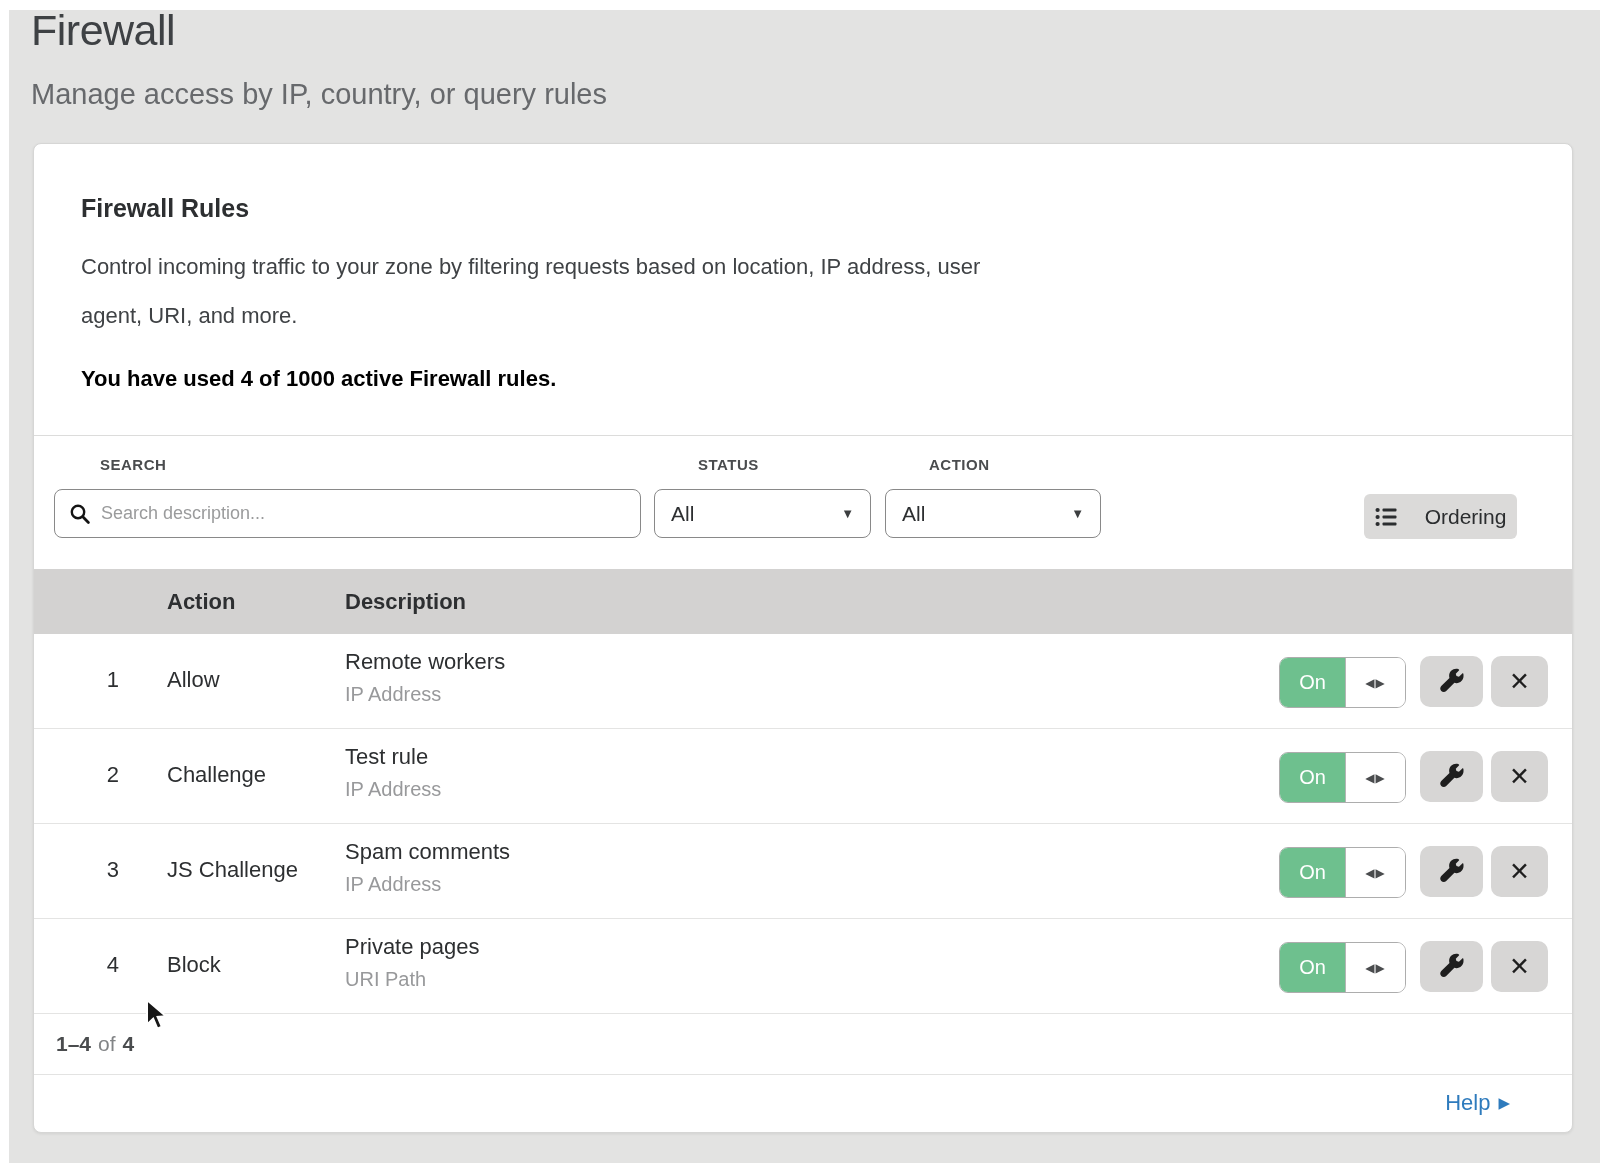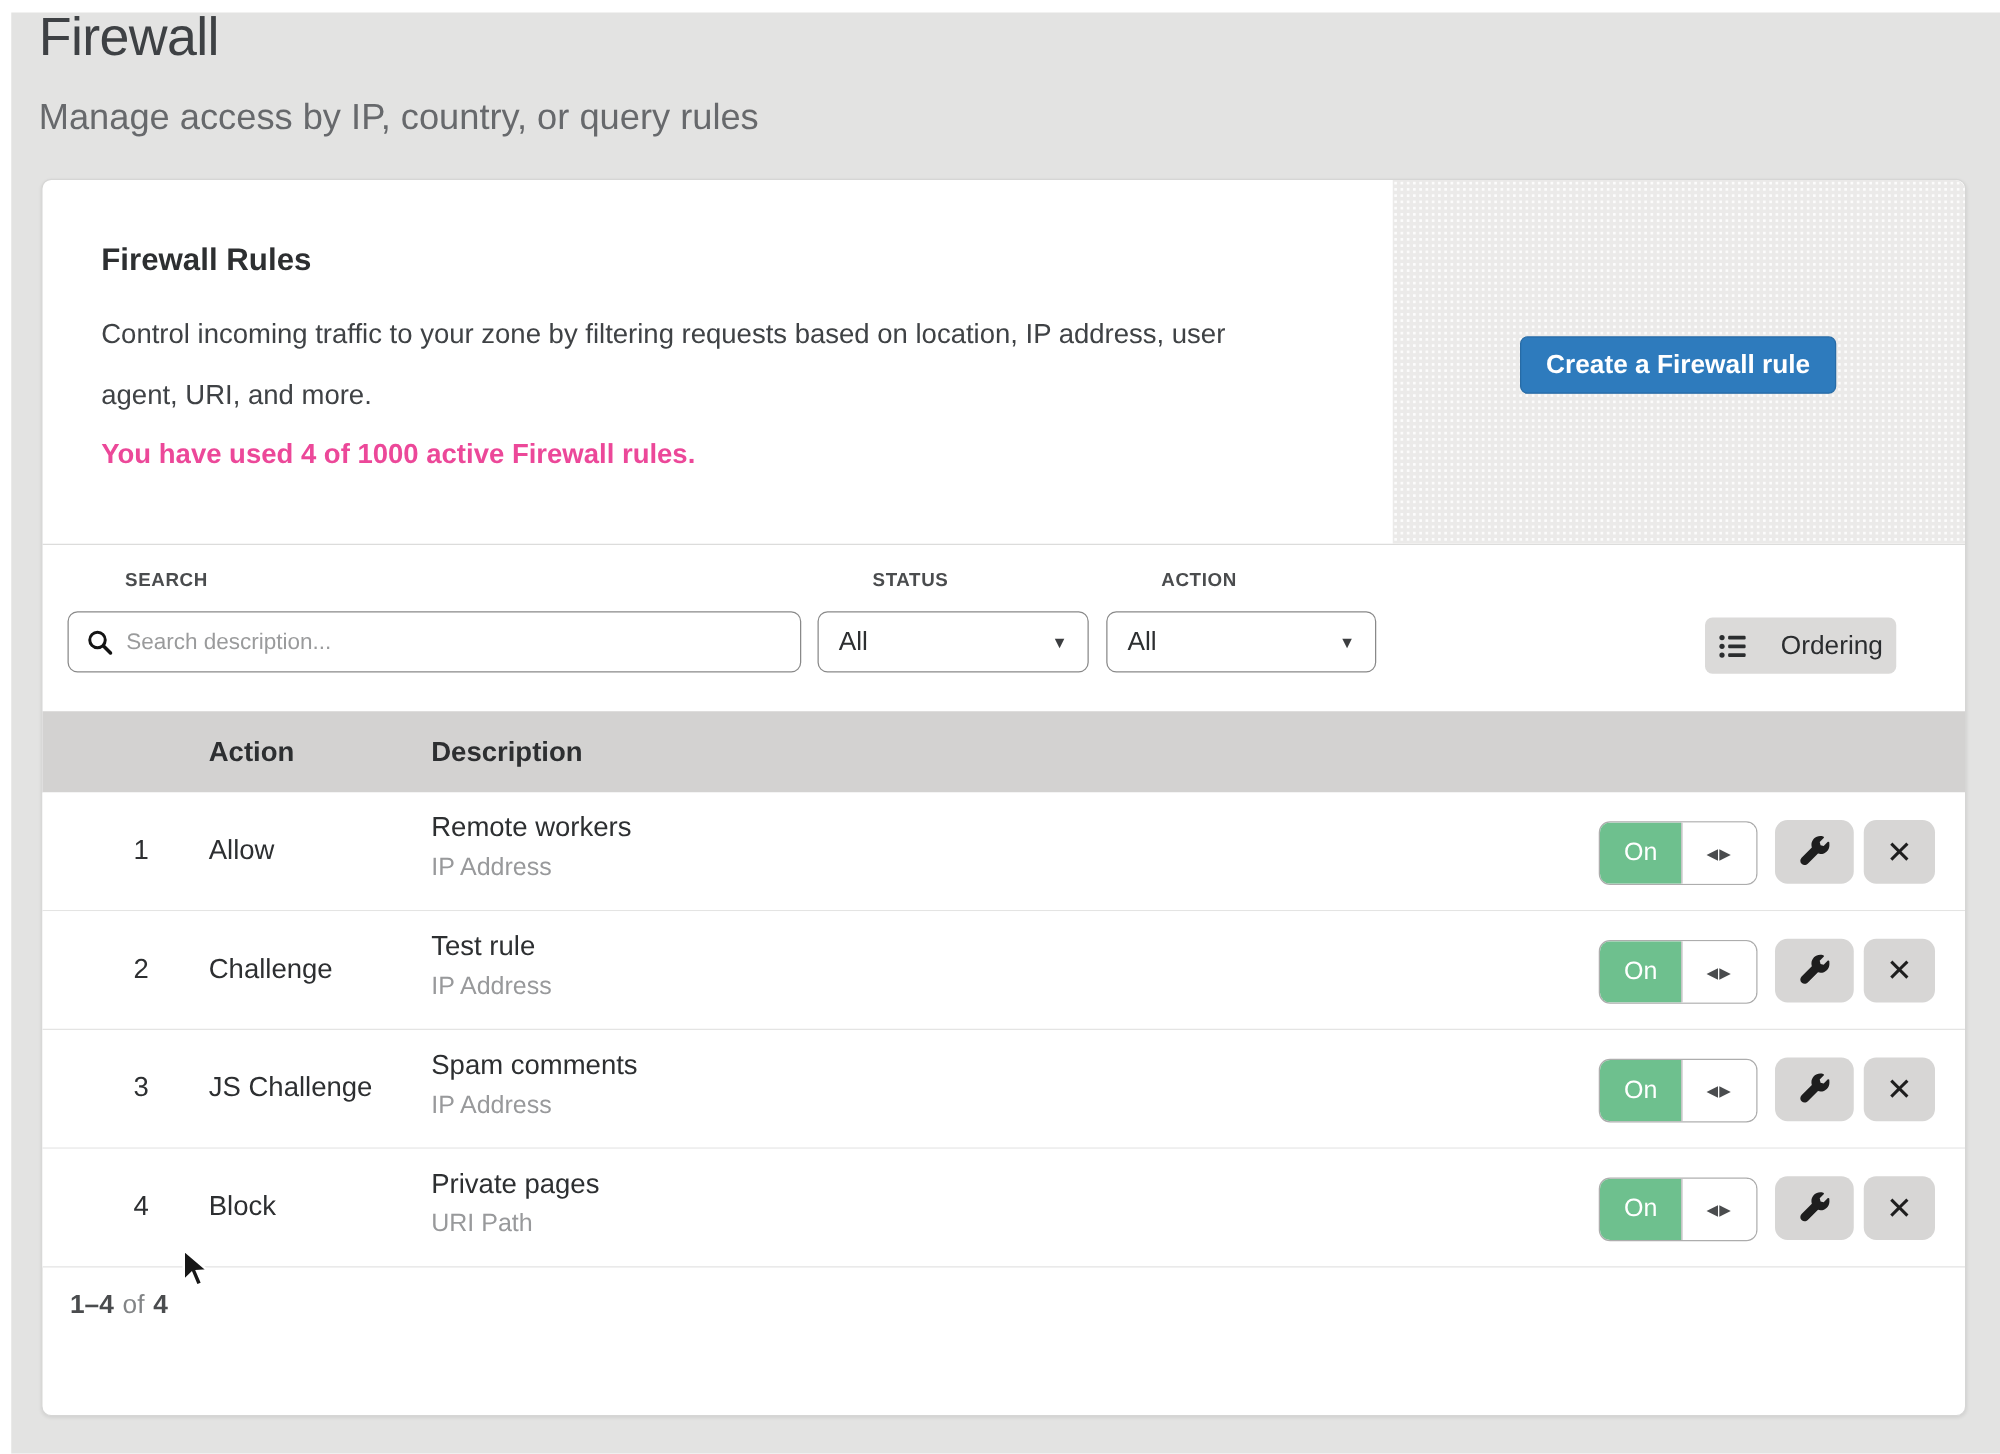--- a/index.html
+++ b/index.html
@@ -33,21 +33,21 @@
   .card-top { position:absolute; left:0; top:0; right:0; height:292px; border-bottom:1px solid #dcdcdb; }
   .card-top-right {
     position:absolute; left:1080px; top:0; right:0; bottom:0;
     background-color:#ebeae9;
     background-image:radial-gradient(rgba(255,255,255,0.85) 1px, transparent 1.3px);
     background-size:5px 5px;
     border-top-right-radius:8px;
   }
   .rules-title { position:absolute; left:47px; top:50px; font-size:25px; font-weight:700; color:#2d2f31; }
   .rules-desc  { position:absolute; left:47px; top:98px; width:960px; font-size:22px; line-height:49px; color:#3f4245; }
-  .rules-usage { position:absolute; left:47px; top:206px; font-size:22px; font-weight:700; color:#ec4899; }
+  .rules-usage { position:absolute; left:47px; top:222px; font-size:22px; font-weight:700; color:#000000; }
   .create-btn {
     position:absolute; left:102px; top:125px; width:253px; height:46px;
     background:#2e7bbd; border:1px solid #276ba6; border-radius:6px;
     color:#ffffff; font-size:21px; font-weight:600;
     display:flex; align-items:center; justify-content:center; cursor:pointer;
   }
   
   .filters { position:absolute; left:0; top:292px; right:0; height:133px; }
   .filter-label {
     position:absolute; top:20px; font-size:15px; font-weight:700;
@@ -147,23 +147,20 @@
 
 <div class="page-title">Firewall</div>
 <div class="page-subtitle">Manage access by IP, country, or query rules</div>
 
 <div class="card">
 
   <div class="card-top">
     <div class="rules-title">Firewall Rules</div>
     <div class="rules-desc">Control incoming traffic to your zone by filtering requests based on location, IP address, user agent, URI, and more.</div>
     <div class="rules-usage">You have used 4 of 1000 active Firewall rules.</div>
-    <div class="card-top-right">
-      <button class="create-btn">Create a Firewall rule</button>
-    </div>
   </div>
 
   <div class="filters">
     <div class="filter-label lbl-search">SEARCH</div>
     <div class="search-box">
       <svg class="icon-svg" width="22" height="22" viewBox="0 0 22 22">
         <circle cx="9" cy="9" r="6.2" fill="none" stroke="#141414" stroke-width="2.4"></circle>
         <line x1="13.8" y1="13.8" x2="19.4" y2="19.4" stroke="#141414" stroke-width="2.8" stroke-linecap="round"></line>
       </svg>
       <input type="text" placeholder="Search description..." style="">
@@ -274,20 +271,26 @@
         <span>✕</span>
       </button>
   </div>
 
   <div class="pagination">
     <span class="pag-strong">1–4</span>
     <span class="pag-of">of</span>
     <span class="pag-strong">4</span>
   </div>
 
+  <div class="card-footer">
+    <div class="help-link">
+      <span>Help</span>
+      <span class="help-arrow">▶</span>
+    </div>
+  </div>
 
 </div>
 
 <div class="cursor">
   <svg width="28" height="36" viewBox="0 0 28 36">
     <path d="M4 2 L4 26.5 L10.2 20.6 L14.4 30.6 L18.8 28.7 L14.6 18.9 L23 18.3 Z" fill="#171717" stroke="#ffffff" stroke-width="2"></path>
   </svg>
 </div>
 
 </body></html>

